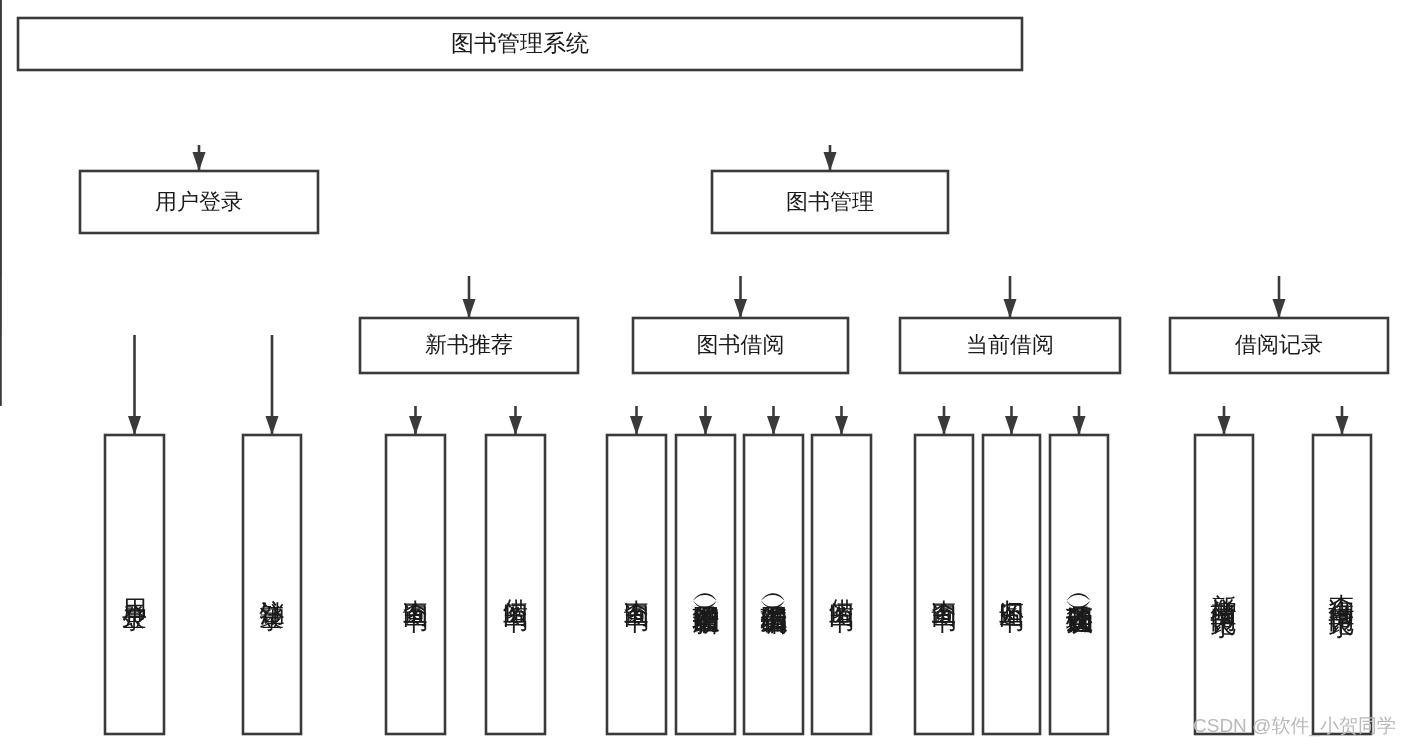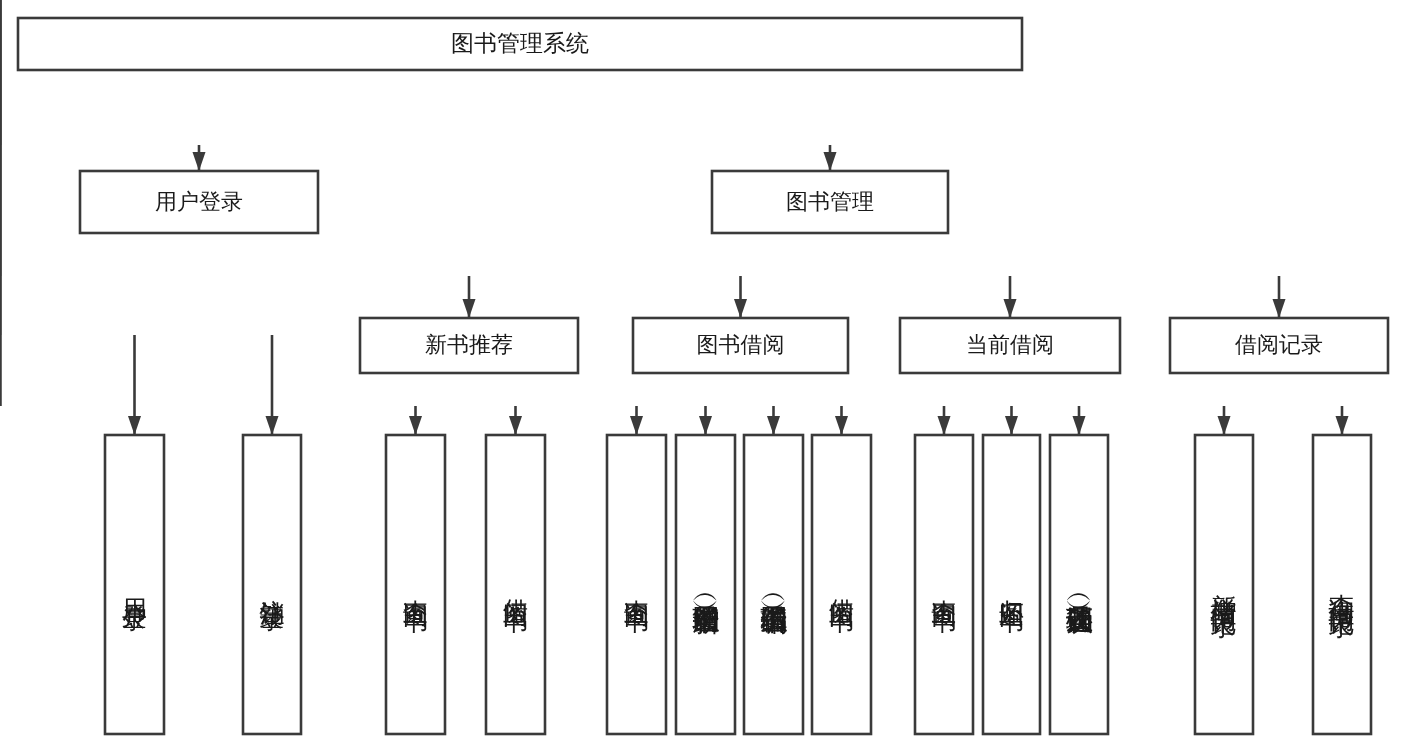--- a/index.html
+++ b/index.html
@@ -208,14 +208,15 @@
         <span class="leaf-label" style="font-size: 27px; letter-spacing: 0px;">确认归还（管理员）</span>
       </div>
       <div class="leaf-label-wrap" style="left: 1195px; top: 435px; width: 58px; height: 299px;">
         <span class="leaf-label" style="font-size: 26px; letter-spacing: 4px;">新增借阅记录</span>
       </div>
       <div class="leaf-label-wrap" style="left: 1313px; top: 435px; width: 58px; height: 299px;">
         <span class="leaf-label" style="font-size: 26px; letter-spacing: 4px;">查询借阅记录</span>
       </div>
     </div>
 
+  <div class="watermark" style="left: 1193px; top: 713px;">CSDN @软件_小贺同学</div>
 
 </div>
 
 </body></html>

